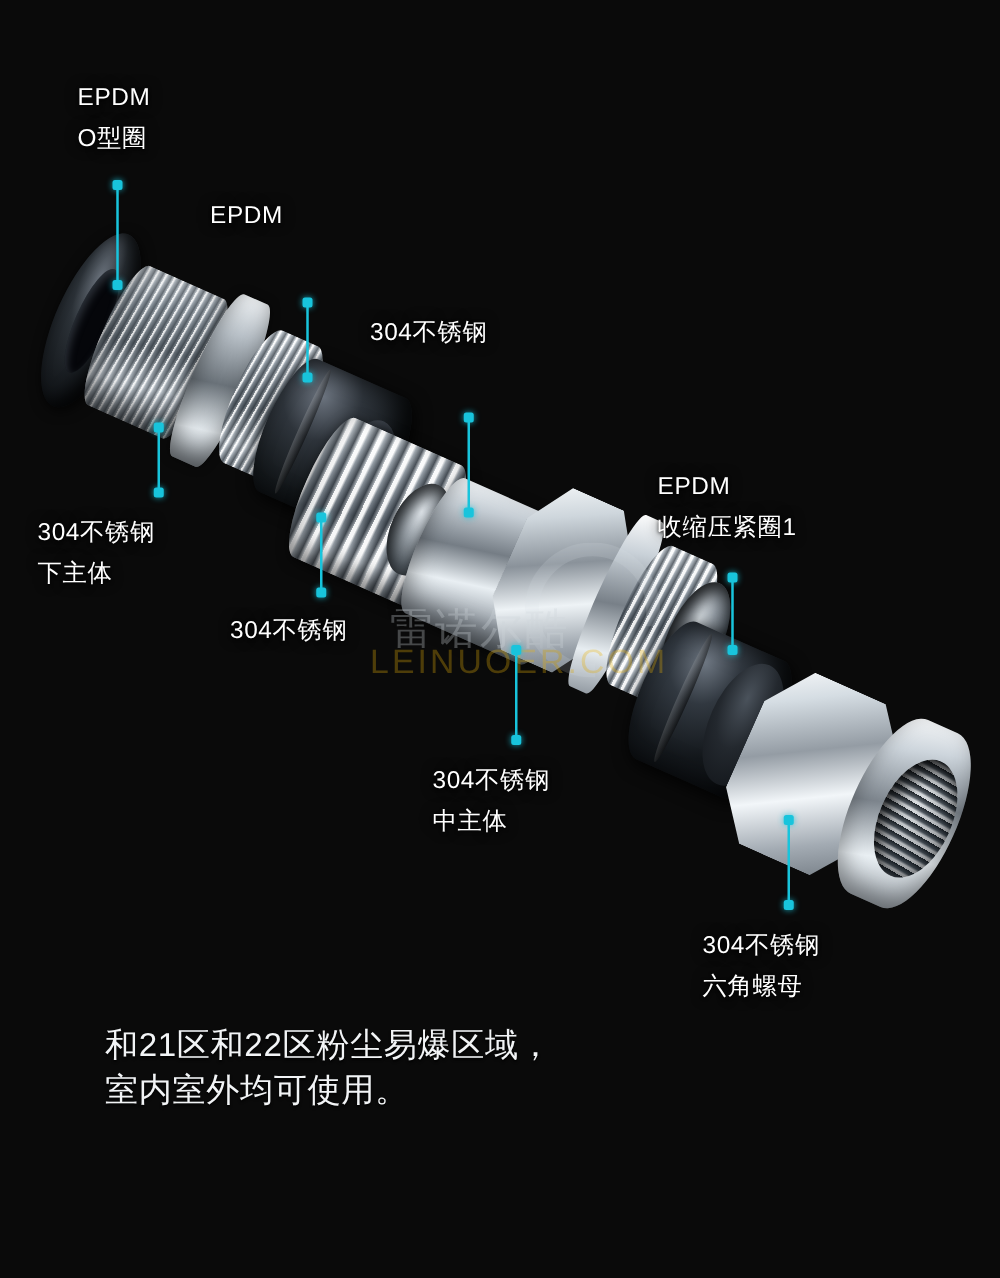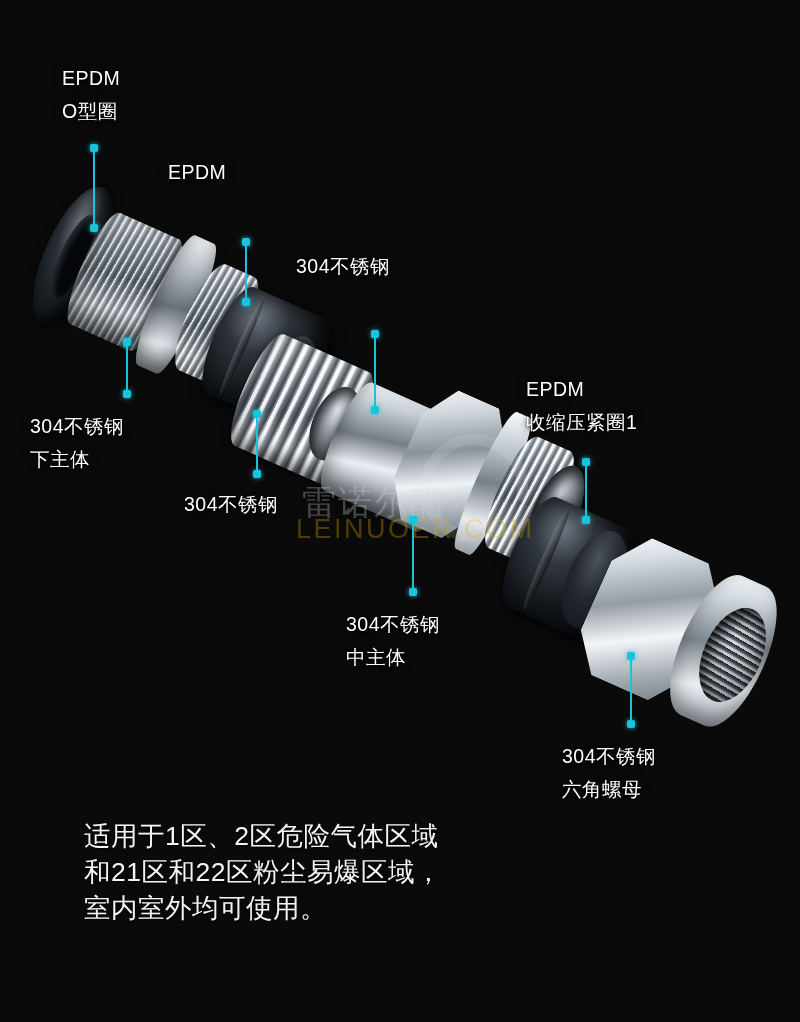--- a/index.html
+++ b/index.html
@@ -235,21 +235,21 @@
   }
   .label .l1, .label .l2 { display:block; }
 
   
   #watermark {
     position:absolute; left:296px; top:440px; width:280px; height:120px;
     pointer-events:none; user-select:none;
     opacity:.30;
   }
   #watermark .wm-cn {
-    position:absolute; left:6px; top:40px;
+    position:absolute; left:16px; top:40px;
     font-size:34px; letter-spacing:2px; color:#cfd6db; white-space:nowrap;
   }
   #watermark .wm-en {
     position:absolute; left:0; top:74px;
     font-size:27px; letter-spacing:2.5px; color:#eab308; white-space:nowrap;
   }
   #watermark .wm-mark {
     position:absolute; left:124px; top:-6px; width:108px; height:108px;
     border-radius:50%;
     border:11px solid rgba(215,222,228,.55);
@@ -385,16 +385,15 @@
 <div class="label" id="lb6" style="left: 346px; top: 608px;">
   <span class="l1">304不锈钢</span>
   <span class="l2">中主体</span>
 </div>
 <div class="label" id="lb7" style="left: 562px; top: 740px;">
   <span class="l1">304不锈钢</span>
   <span class="l2">六角螺母</span>
 </div>
 
 <div id="caption">
-  <span>适用于1区、2区危险气体区域</span>
   <span>和21区和22区粉尘易爆区域，</span>
   <span>室内室外均可使用。</span>
 </div>
 
 </body></html>

